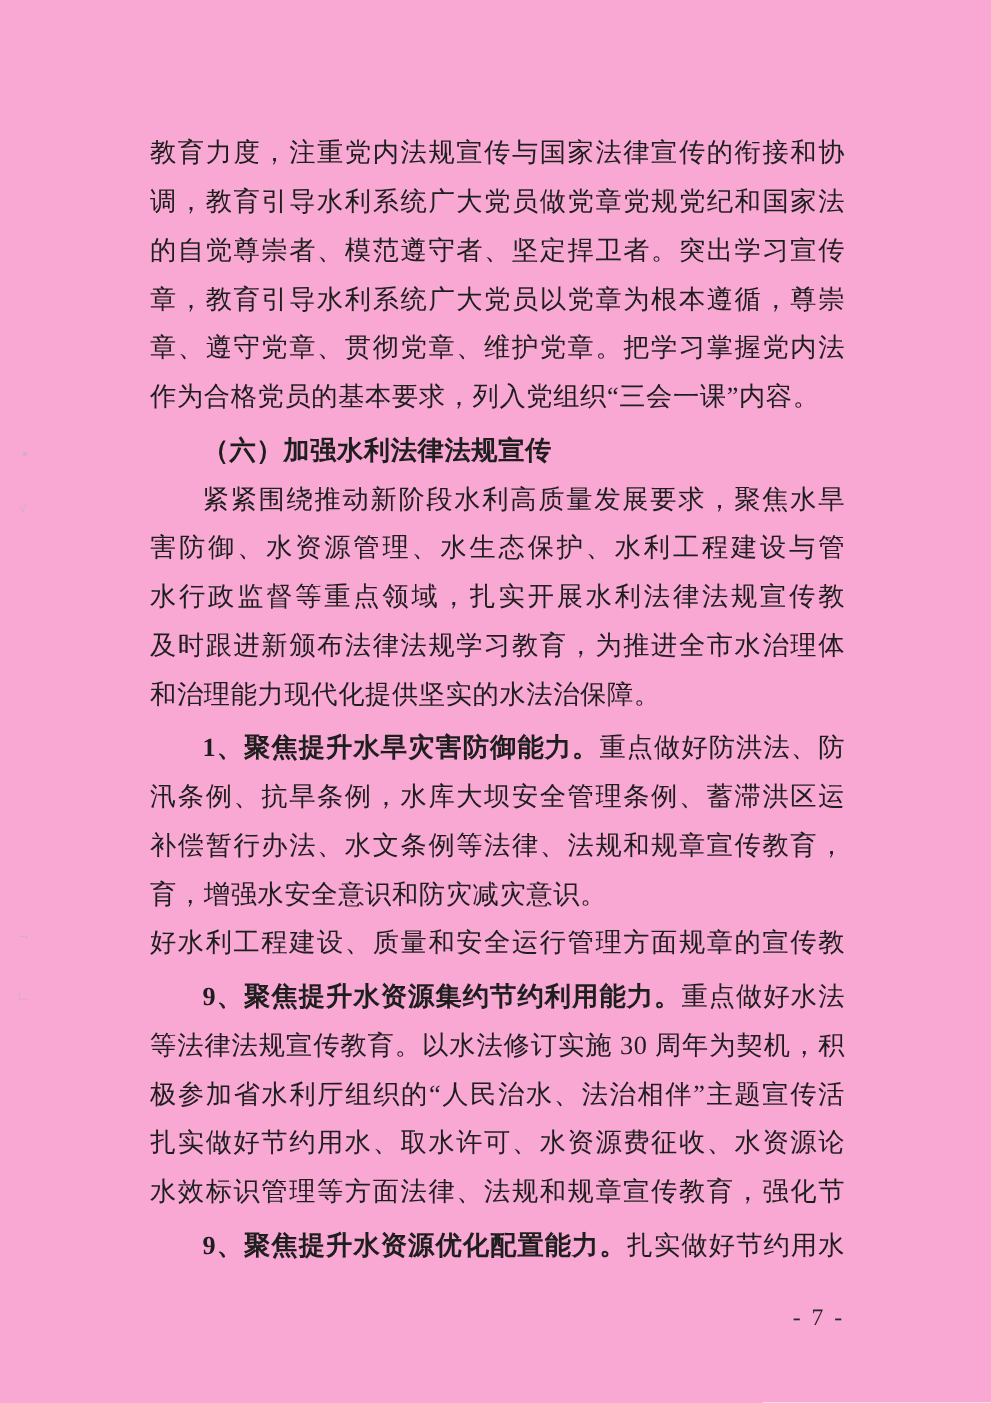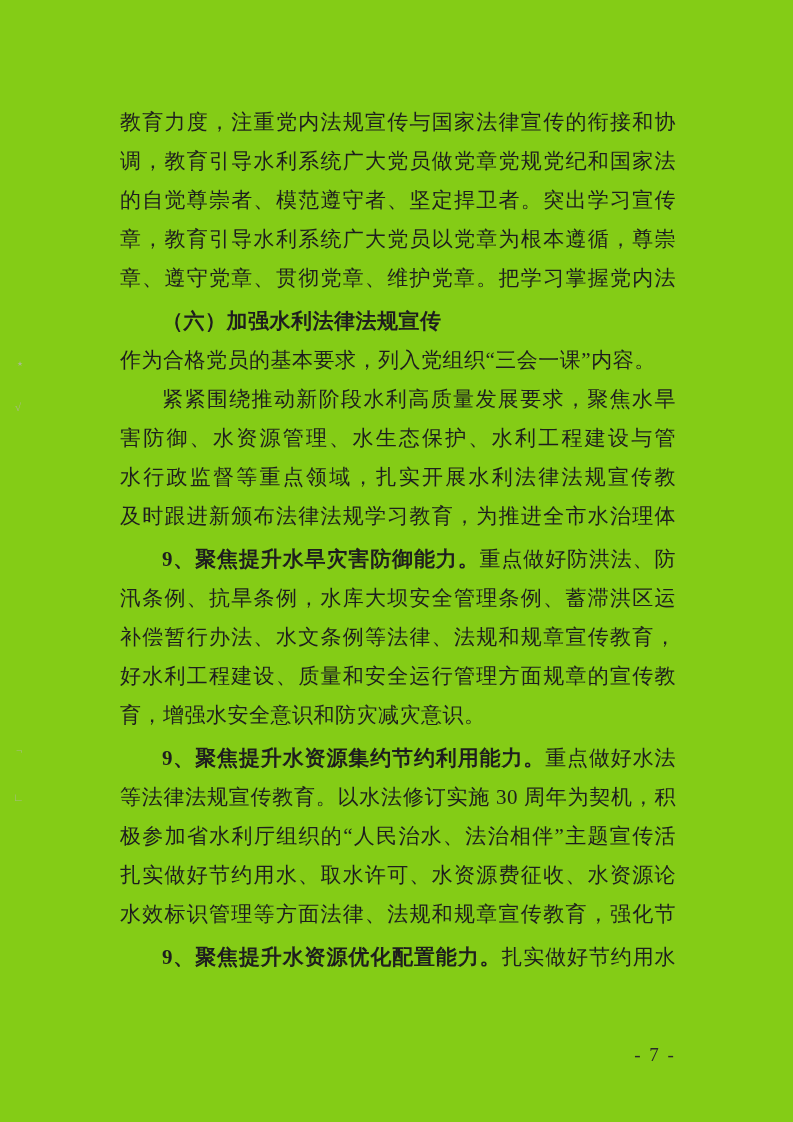--- a/index.html
+++ b/index.html
@@ -11,21 +11,21 @@
     position: relative;
     width: 793px;
     height: 1122px;
     overflow: hidden;
     font-family: "Liberation Serif", "DejaVu Serif", serif;
     color: #1e1e1e;
   }
   .page {
     position: absolute;
     inset: 0;
-    background: #84cc16;
+    background: #f9a8d4;
   }
   .doc-body {
     position: absolute;
     left: 120px;
     top: 103px;
     width: 556px;
   }
   .line {
     height: 39px;
     line-height: 39px;
@@ -70,31 +70,32 @@
 </head>
 <body>
 
 <div class="page">
   <div class="doc-body">
       <div class="line fill"><span>教育力度，注重党内法规宣传与国家法律宣传的衔接和协</span></div>
       <div class="line fill"><span>调，教育引导水利系统广大党员做党章党规党纪和国家法律</span></div>
       <div class="line fill"><span>的自觉尊崇者、模范遵守者、坚定捍卫者。突出学习宣传党</span></div>
       <div class="line fill"><span>章，教育引导水利系统广大党员以党章为根本遵循，尊崇党</span></div>
       <div class="line fill"><span>章、遵守党章、贯彻党章、维护党章。把学习掌握党内法规</span></div>
+      <div class="line"><span>作为合格党员的基本要求，列入党组织“三会一课”内容。</span></div>
       <div class="line indent gap"><span class="bold">（六）加强水利法律法规宣传</span></div>
-      <div class="line"><span>作为合格党员的基本要求，列入党组织“三会一课”内容。</span></div>
       <div class="line fill indent"><span>紧紧围绕推动新阶段水利高质量发展要求，聚焦水旱灾</span></div>
       <div class="line fill"><span>害防御、水资源管理、水生态保护、水利工程建设与管理、</span></div>
       <div class="line fill"><span>水行政监督等重点领域，扎实开展水利法律法规宣传教育，</span></div>
       <div class="line fill"><span>及时跟进新颁布法律法规学习教育，为推进全市水治理体系</span></div>
-      <div class="line fill indent gap"><span class="bold">9、聚焦提升水旱灾害防御能力。</span><span>重点做好防洪法、防</span></div>
+      <div class="line"><span>和治理能力现代化提供坚实的水法治保障。</span></div>
+      <div class="line fill indent gap"><span class="bold">1、聚焦提升水旱灾害防御能力。</span><span>重点做好防洪法、防</span></div>
       <div class="line fill"><span>汛条例、抗旱条例，水库大坝安全管理条例、蓄滞洪区运用</span></div>
       <div class="line fill"><span>补偿暂行办法、水文条例等法律、法规和规章宣传教育，做</span></div>
+      <div class="line"><span>育，增强水安全意识和防灾减灾意识。</span></div>
       <div class="line fill"><span>好水利工程建设、质量和安全运行管理方面规章的宣传教</span></div>
-      <div class="line"><span>育，增强水安全意识和防灾减灾意识。</span></div>
       <div class="line fill indent gap"><span class="bold">9、聚焦提升水资源集约节约利用能力。</span><span>重点做好水法</span></div>
       <div class="line fill"><span>等法律法规宣传教育。以水法修订实施 30 周年为契机，积</span></div>
       <div class="line fill"><span>极参加省水利厅组织的“人民治水、法治相伴”主题宣传活动。</span></div>
       <div class="line fill"><span>扎实做好节约用水、取水许可、水资源费征收、水资源论证、</span></div>
       <div class="line fill"><span>水效标识管理等方面法律、法规和规章宣传教育，强化节水</span></div>
       <div class="line fill indent gap"><span class="bold">9、聚焦提升水资源优化配置能力。</span><span>扎实做好节约用水</span></div>
     </div>
   <div class="page-number">- 7 -</div>
 </div>
 

